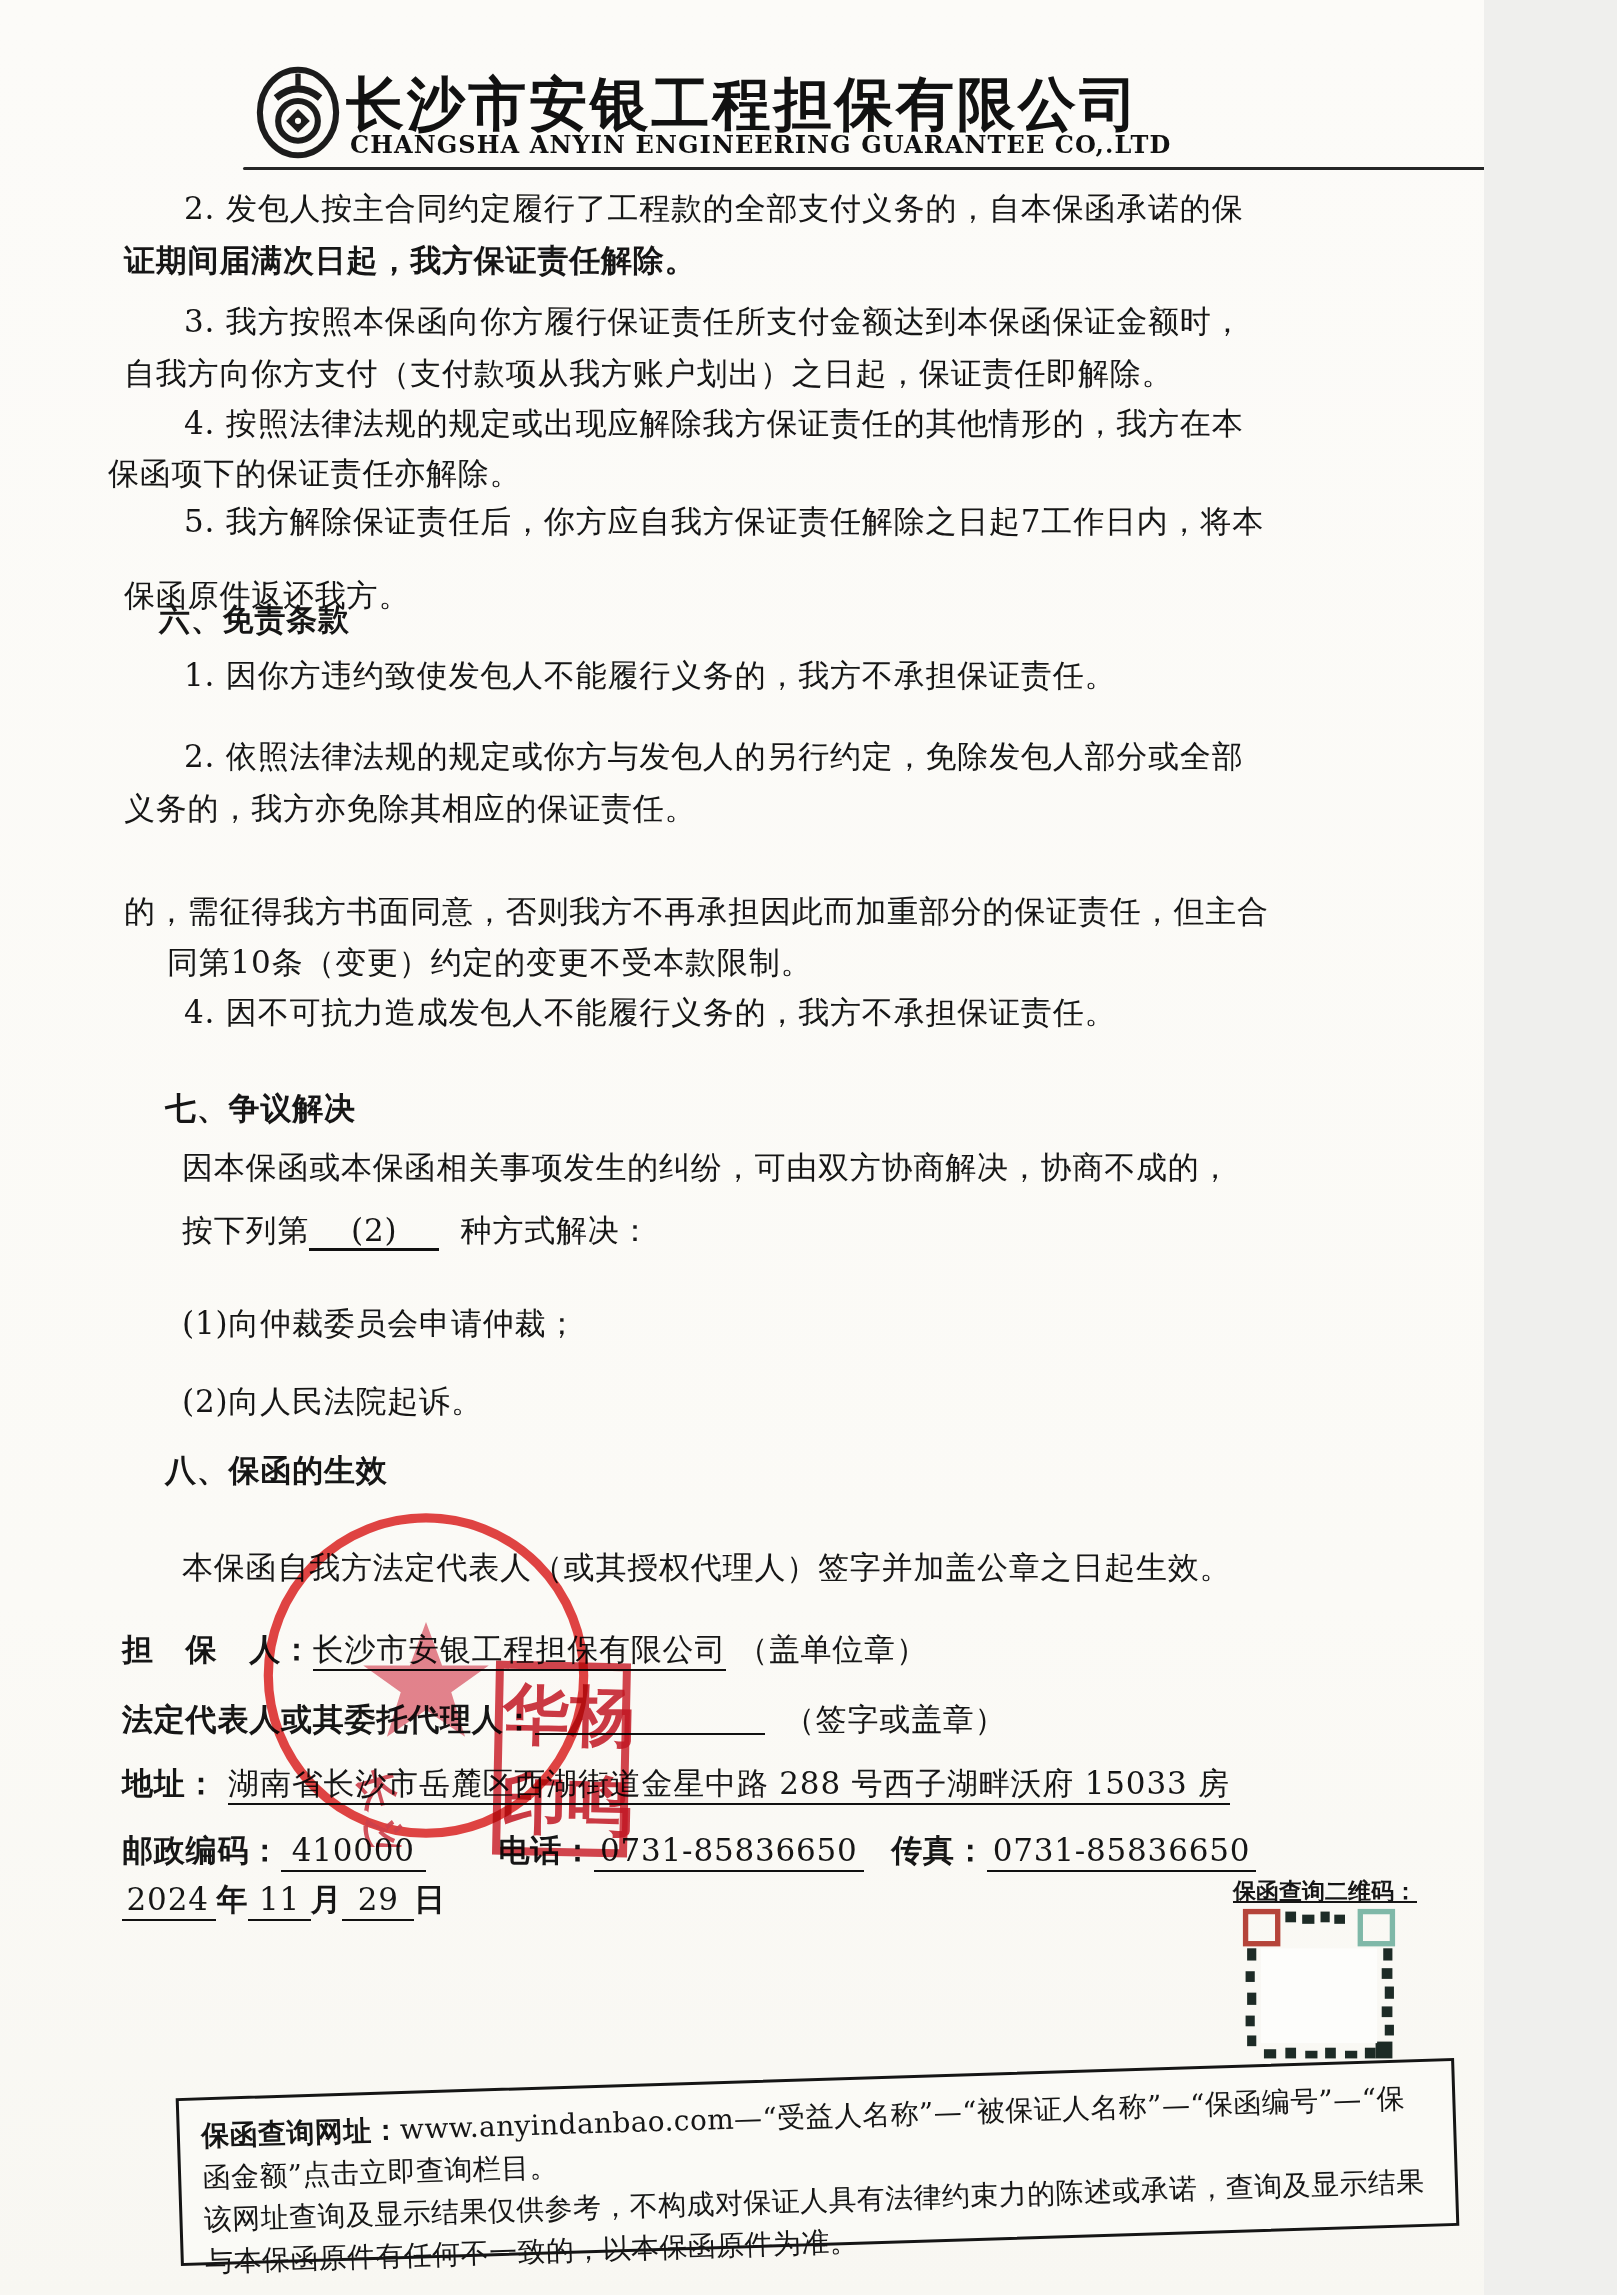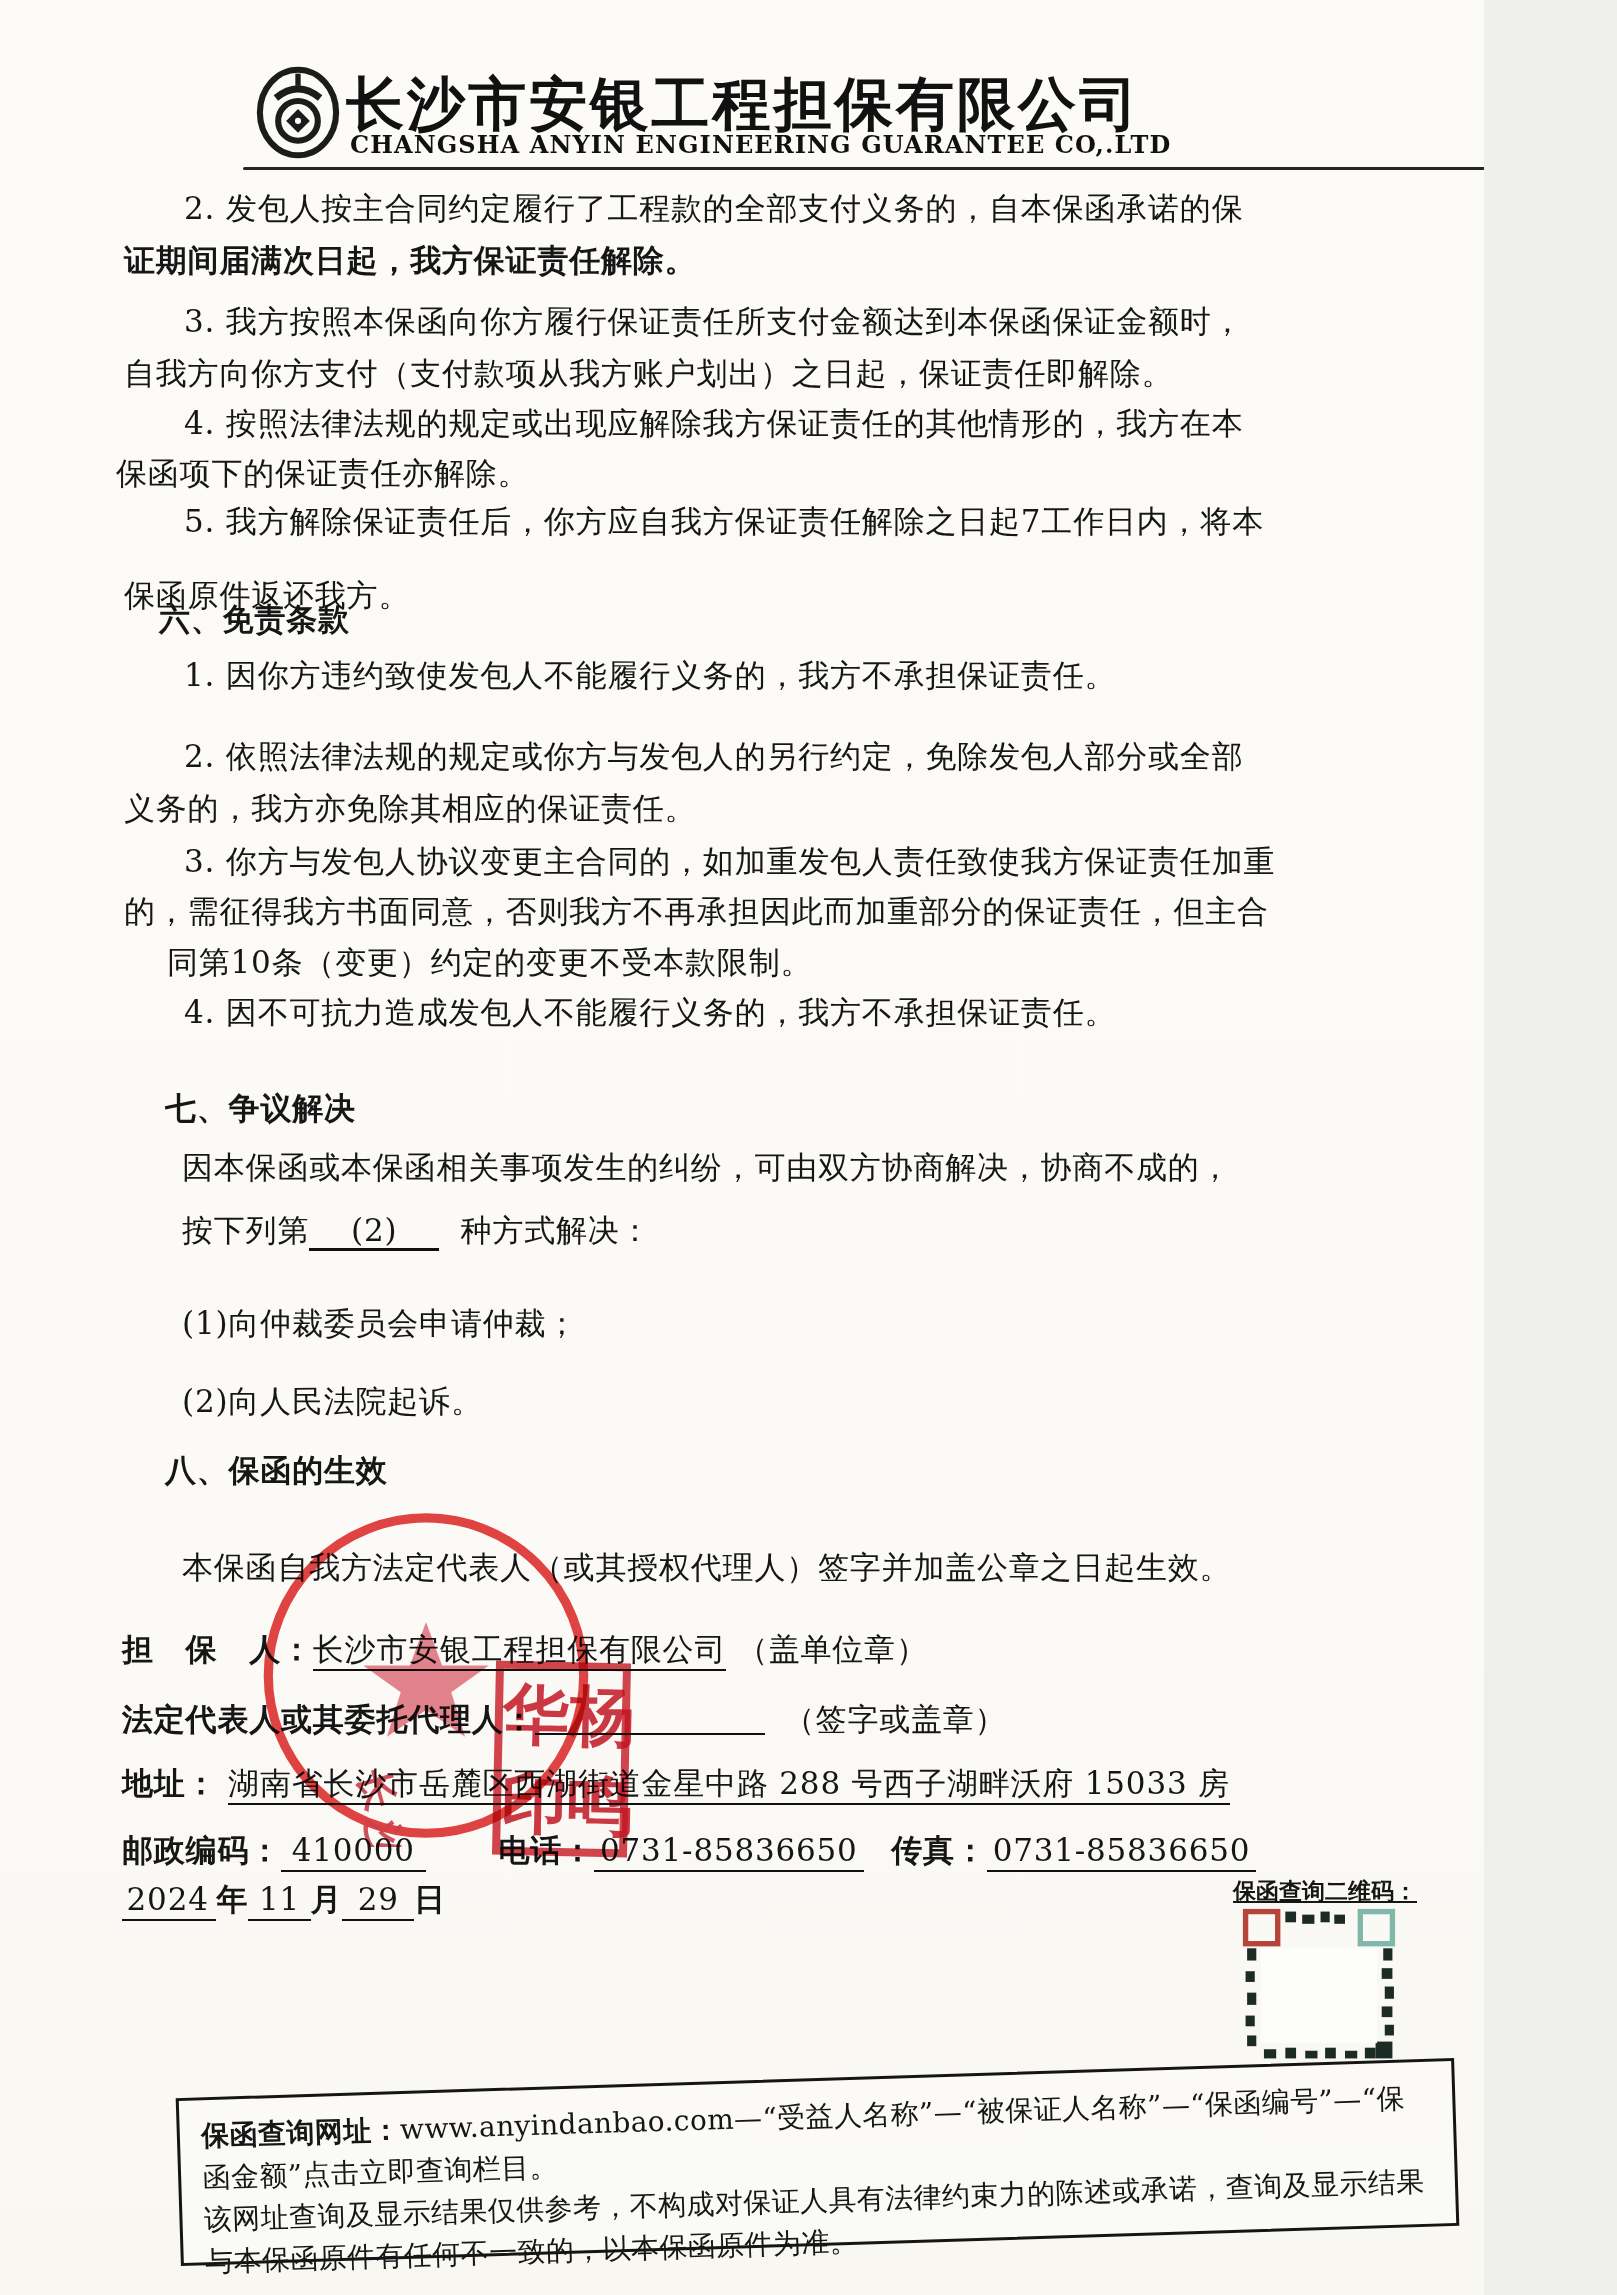--- a/index.html
+++ b/index.html
@@ -41,28 +41,27 @@
   </svg>
   <div class="title-cn">长沙市安银工程担保有限公司</div>
   <div class="title-en">CHANGSHA ANYIN ENGINEERING GUARANTEE CO,.LTD</div>
   <div class="head-rule"></div>
 
   <div class="ln" style="left:184px;top:193px;">2. 发包人按主合同约定履行了工程款的全部支付义务的，自本保函承诺的保</div>
   <div class="ln" style="left:124px;top:245px;font-weight:bold;">证期间届满次日起，我方保证责任解除。</div>
   <div class="ln" style="left:184px;top:306px;">3. 我方按照本保函向你方履行保证责任所支付金额达到本保函保证金额时，</div>
   <div class="ln" style="left:124px;top:358px;">自我方向你方支付（支付款项从我方账户划出）之日起，保证责任即解除。</div>
   <div class="ln" style="left:184px;top:408px;">4. 按照法律法规的规定或出现应解除我方保证责任的其他情形的，我方在本</div>
-  <div class="ln" style="left:116px;top:458px;">保函项下的保证责任亦解除。</div>
+  <div class="ln" style="left:108px;top:458px;">保函项下的保证责任亦解除。</div>
   <div class="ln" style="left:184px;top:506px;">5. 我方解除保证责任后，你方应自我方保证责任解除之日起7工作日内，将本</div>
   <div class="ln" style="left:124px;top:580px;">保函原件返还我方。</div>
   <div class="ln bold" style="left:159px;top:604px;">六、免责条款</div>
   <div class="ln" style="left:184px;top:660px;">1. 因你方违约致使发包人不能履行义务的，我方不承担保证责任。</div>
   <div class="ln" style="left:184px;top:741px;">2. 依照法律法规的规定或你方与发包人的另行约定，免除发包人部分或全部</div>
   <div class="ln" style="left:124px;top:793px;">义务的，我方亦免除其相应的保证责任。</div>
-  <div class="ln" style="left:184px;top:846px;">3. 你方与发包人协议变更主合同的，如加重发包人责任致使我方保证责任加重</div>
   <div class="ln" style="left:124px;top:896px;">的，需征得我方书面同意，否则我方不再承担因此而加重部分的保证责任，但主合</div>
   <div class="ln" style="left:124px;top:947px;margin-left:43px;">同第10条（变更）约定的变更不受本款限制。</div>
   <div class="ln" style="left:184px;top:997px;text-align:center;">4. 因不可抗力造成发包人不能履行义务的，我方不承担保证责任。</div>
   <div class="ln bold" style="left:165px;top:1093px;">七、争议解决</div>
   <div class="ln" style="left:182px;top:1152px;">因本保函或本保函相关事项发生的纠纷，可由双方协商解决，协商不成的，</div>
 
   <div class="ln" style="left:182px;top:1215px;">
     <span>按下列第</span><span class="u" style="display:inline-block;width:130px;text-align:center;border-bottom-width:3.1px;">(2)</span><span style="display:inline-block;width:21.4px;"></span><span>种方式解决：</span>
   </div>
 

